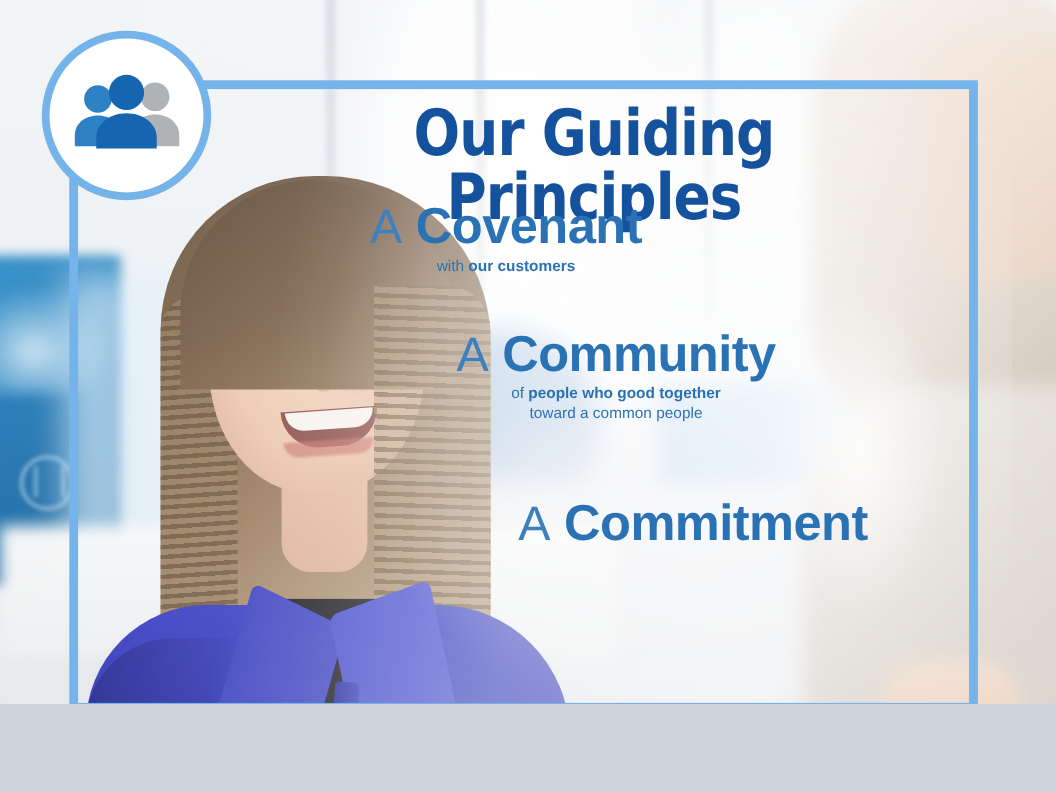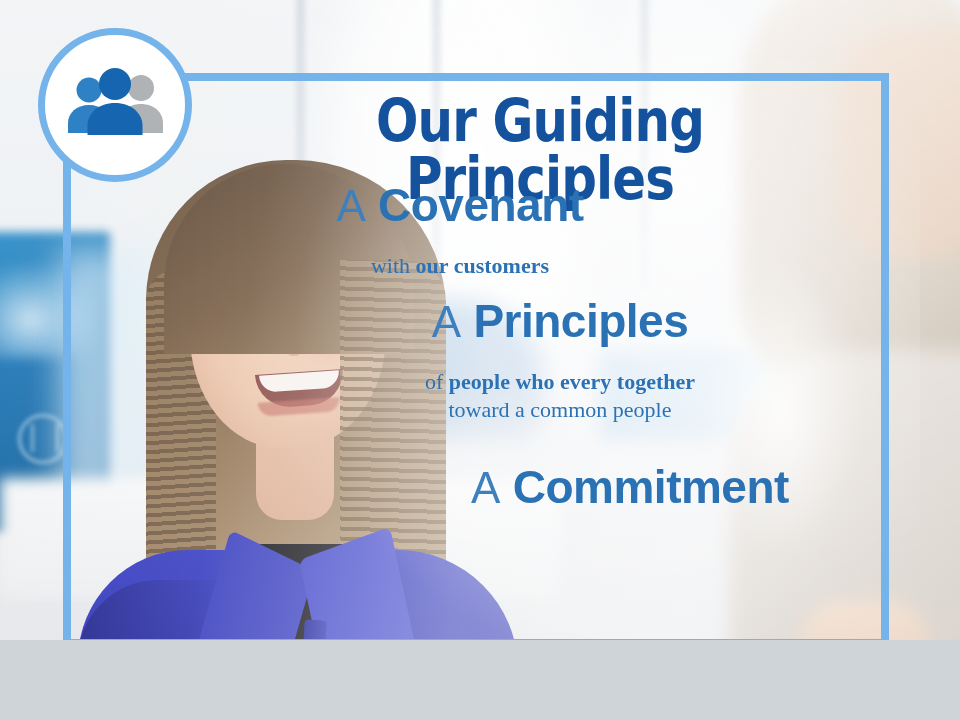--- a/index.html
+++ b/index.html
@@ -155,27 +155,27 @@
   .headline{position:absolute;left:210px;top:92px;width:660px;
     font-size:58px;line-height:1;font-weight:bold;color:#15529E;
     letter-spacing:-1px;text-align:center;
     font-family:"DejaVu Sans","Liberation Sans",sans-serif;
     transform:scaleX(.86);transform-origin:center top;}
 
   .block{position:absolute;text-align:right;}
   .big{font-size:46px;line-height:1.04;color:#2B72B5;font-weight:bold;
     font-family:"Liberation Sans","DejaVu Sans",sans-serif;letter-spacing:-.5px;}
   .big .art{font-weight:400;color:#3E7FBE;font-size:44px;letter-spacing:0;}
-  .sub{font-size:22px;line-height:1.28;color:#2B72B5;font-weight:400;
-    font-family:Liberation Serif, serif;margin-top:22px;}
+  .sub{font-size:14px;line-height:1.28;color:#2B72B5;font-weight:400;
+    font-family:Liberation Sans, sans-serif;margin-top:3px;}
   .sub b{font-weight:bold;}
 
   .block-covenant{left:250px;top:182px;width:420px;text-align:center;}
   .block-community{left:300px;top:298px;width:520px;text-align:center;}
-  .block-commitment{left:380px;top:464px;width:500px;text-align:center;}
+  .block-commitment{left:380px;top:452px;width:500px;text-align:center;}
   .block-commitment .sub{line-height:1.32;}
 </style>
 </head>
 <body>
 
 <div class="stage">
 
   <div class="photo">
     <div class="wall"></div>
     <div class="windowglow"></div>
@@ -265,24 +265,24 @@
       <span>Covenant</span>
     </div>
     <div class="sub">
         <div><span>with </span><b>our customers</b></div>
       </div>
   </div>
 
   <div class="block block-community">
     <div class="big">
       <span class="art">A</span> 
-      <span>Principles</span>
+      <span>Community</span>
     </div>
     <div class="sub">
-        <div><span>of </span><b>people who every together</b></div>
+        <div><span>of </span><b>people who good together</b></div>
         <div><span>toward a common people</span></div>
       </div>
   </div>
 
   <div class="block block-commitment">
     <div class="big">
       <span class="art">A</span> 
       <span>Commitment</span>
     </div>
   </div>

